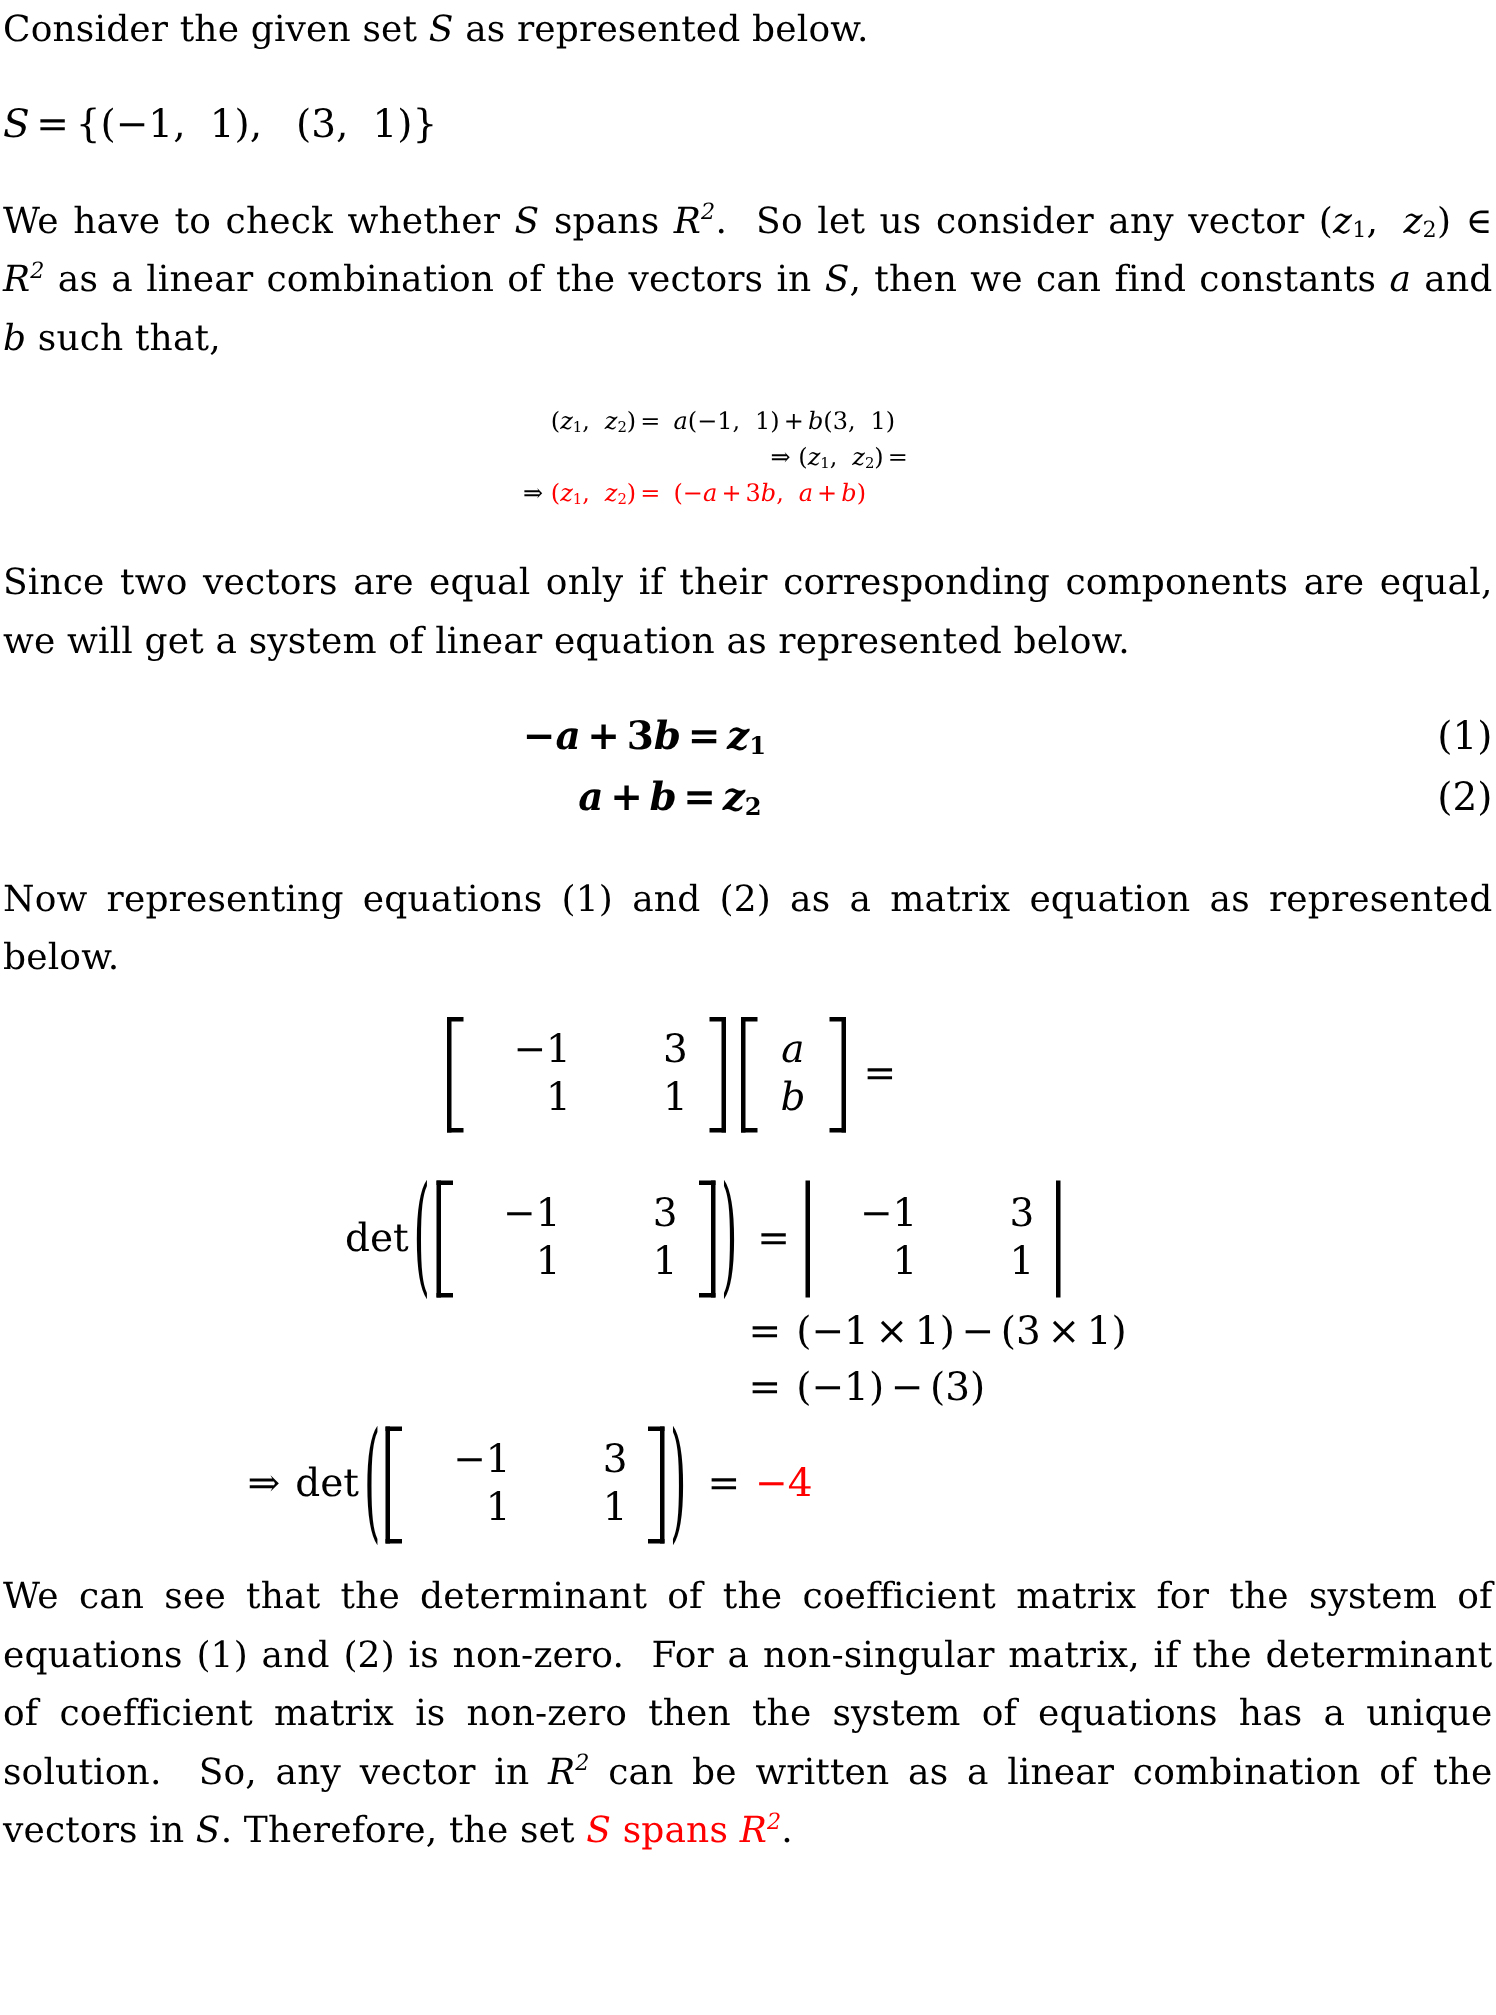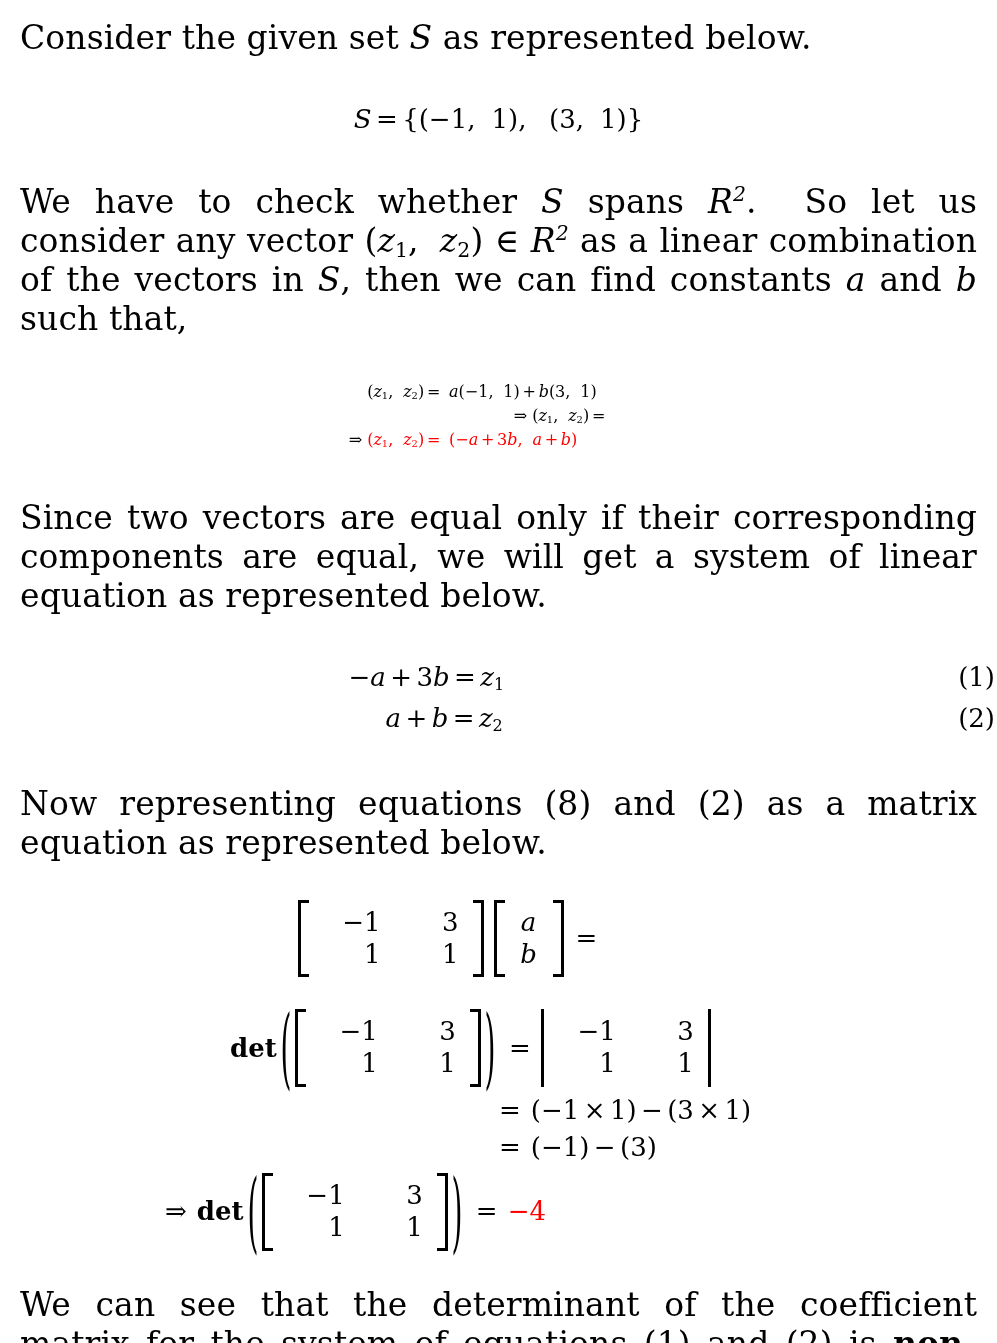--- a/index.html
+++ b/index.html
@@ -19,51 +19,50 @@
     width: 997px;
     height: 1343px;
     box-sizing: border-box;
     padding: 0 2px;
   }
 
   
   .para {
     text-align: justify;
     text-align-last: left;
-    font-size: 33px;
+    font-size: 24px;
     line-height: 39px;
-    margin: 18px;
+    margin: 0;
     letter-spacing: 0.1px;
     -webkit-hyphens: none;
     hyphens: none;
   }
 
   
   .mi { font-style: italic; }
   .red { color: #ff0000; }
-  .bold { font-weight: bold; }
+  .bold { font-weight: normal; }
   sup.pw {
     font-size: 0.62em;
     vertical-align: super;
     line-height: 0;
     font-style: italic;
   }
   sub.sb {
     font-size: 0.62em;
     vertical-align: -0.22em;
     line-height: 0;
     font-style: normal;
   }
   .sp { display: inline-block; width: 0.30em; }
   .spw { display: inline-block; width: 0.55em; }
   .op { margin: 0 0.17em; }
 
   
   .display {
-    text-align: center;
     font-size: 26px;
     margin: 0;
     line-height: 1.25;
   }
   .eqrow {
     display: flex;
     align-items: center;
     justify-content: center;
     font-size: 26px;
     line-height: 1.2;
@@ -105,20 +104,21 @@
     font-size: 26px;
   }
   .numeq .body {
     display: flex;
     justify-content: center;
   }
   .numeq .inner {
     width: 300px;
     text-align: left;
     white-space: nowrap;
+    font-weight: bold;
   }
   .numeq .tag {
     position: absolute;
     right: 0;
     top: 0;
     white-space: nowrap;
   }
 
   
   .mat {
@@ -249,21 +249,21 @@
     <div class="numeq">
       <div class="body">
         <div class="inner"><span style="display:inline-block;width:37px"></span><span class="mi">a</span><span class="op">+</span><span class="mi">b</span><span class="op">=</span><span class="mi">z</span><sub class="sb">2</sub></div>
       </div>
       <div class="tag">(2)</div>
     </div>
   </div>
 
   <div class="gap-a"></div>
 
-  <p class="para">Now representing equations (8) and (2) as a matrix equation as represented below.</p>
+  <p class="para">Now representing equations (1) and (2) as a matrix equation as represented below.</p>
 
   <div class="gap-c"></div>
 
   <div class="eqrow" style="margin-left:-90px;">
     <span class="mat">
       <span class="brk sq-l">
           <i></i>
         </span>
       <span class="matbody">
         <span class="mrow">

